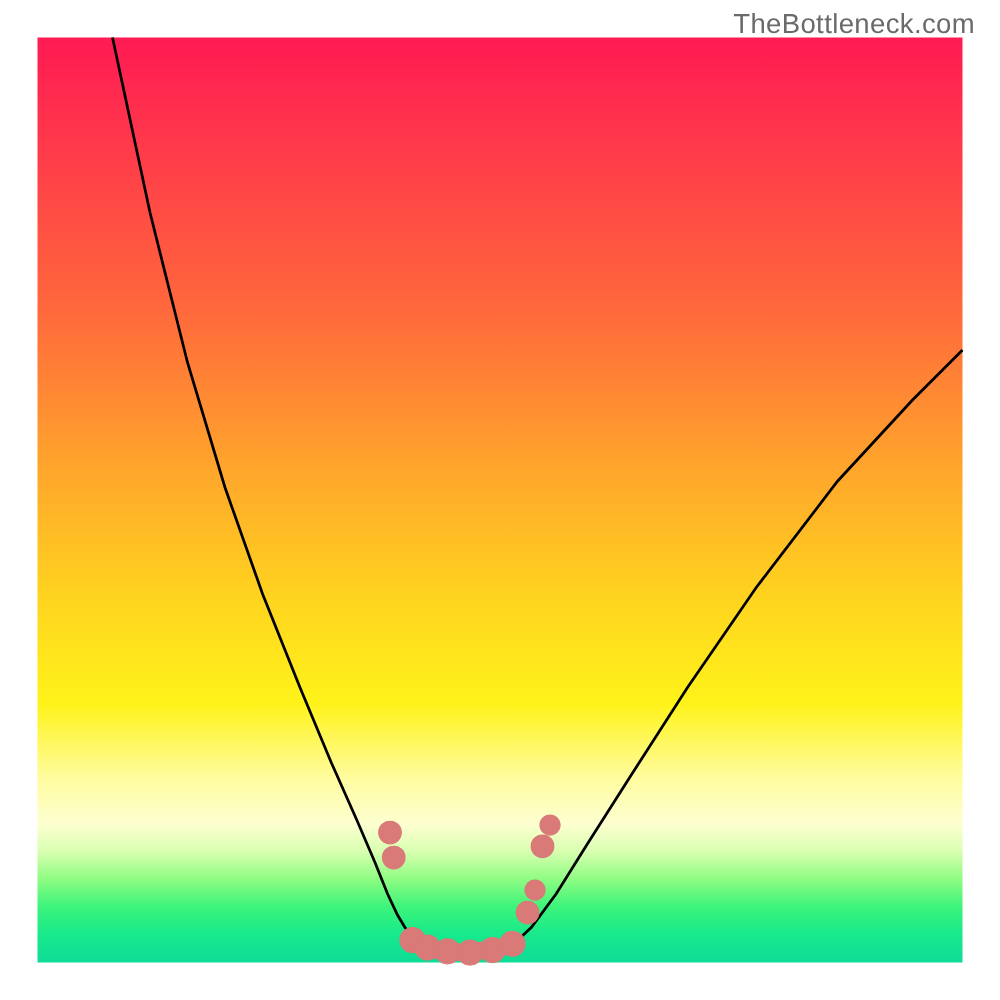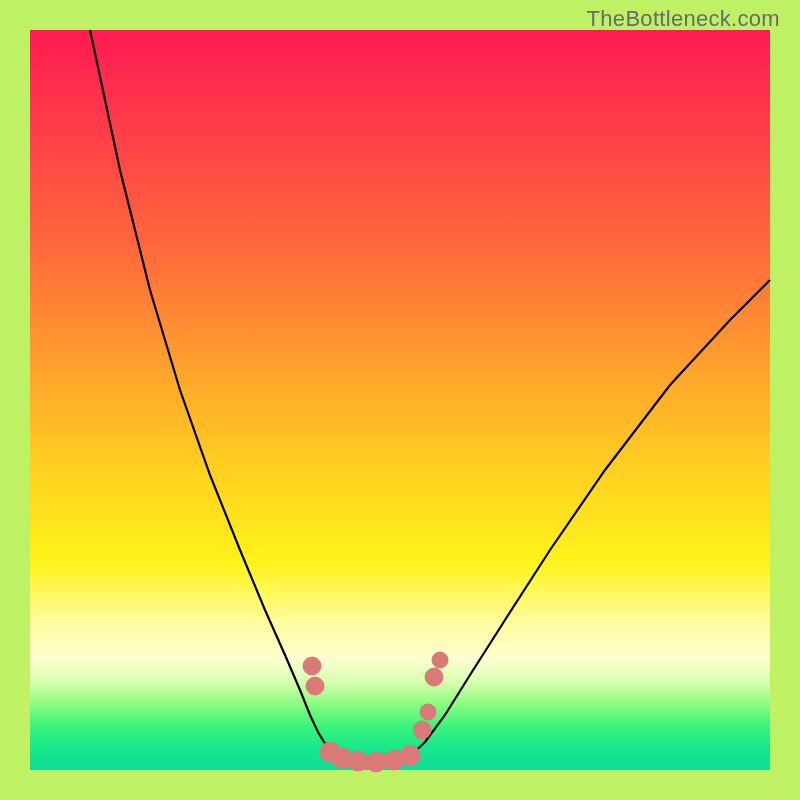--- a/index.html
+++ b/index.html
@@ -8,21 +8,21 @@
     width: 800px;
     height: 800px;
     overflow: hidden;
     background: #000;
     font-family: Arial, Helvetica, sans-serif;
   }
   .frame {
     position: relative;
     width: 800px;
     height: 800px;
-    background: #bef264;
+    background: #ffffff;
   }
   .plot-area {
     position: absolute;
     left: 30px;
     top: 30px;
     width: 740px;
     height: 740px;
     
     background:
       linear-gradient(

